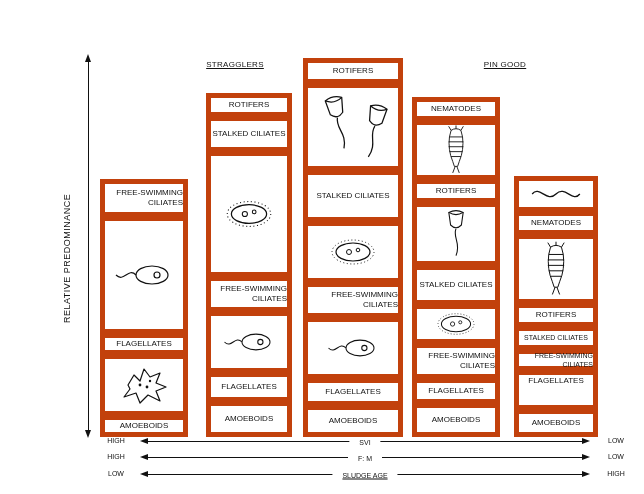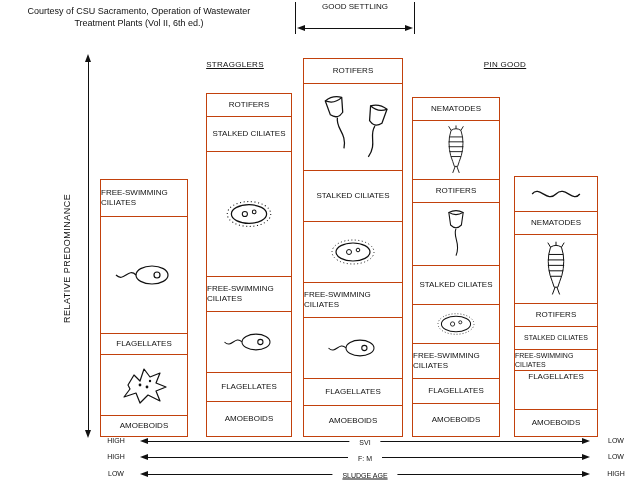--- a/index.html
+++ b/index.html
@@ -7,23 +7,23 @@
     position:relative; width:644px; height:494px; background:#ffffff;
     font-family:"Liberation Sans", sans-serif; color:#111; overflow:hidden;
   }
   .caption { position:absolute; left:6px; top:5px; width:266px; font-size:9px; line-height:1.35; text-align:center; }
   .annot { position:absolute; font-size:8px; letter-spacing:0.3px; text-align:center; }
   .underlined { text-decoration:underline; }
 
   
   .col { position:absolute; }
   .seg {
-    box-sizing:border-box; border:1px solid #c2410c; background:#fff;
+    box-sizing:border-box; border:5px solid #c2410c; background:#fff;
     display:flex; align-items:center; justify-content:center;
-    text-align:left; font-size:8px; line-height:1.3; padding:1px 0;
+    text-align:right; font-size:8px; line-height:1.3; padding:1px 0;
   }
   .seg + .seg { margin-top:-1px; }
   .seg.small { font-size:7px; }
   .org { display:block; }
 
   
   .haxis { position:absolute; height:8px; }
   .haxis .line { position:absolute; left:5px; right:5px; top:3px; border-top:1px solid #111; }
   .ah-l { position:absolute; left:0; top:0; width:0; height:0;
           border-top:3.5px solid transparent; border-bottom:3.5px solid transparent; border-right:8px solid #111; }
@@ -100,33 +100,21 @@
         <path d="M16,6 L13,1 M22,4 L22,0 M28,6 L31,1"></path>
         <path d="M14,14 L30,14 M13,20 L31,20 M13,26 L31,26 M14,32 L30,32 M16,38 L28,38"></path>
         <path d="M21,50 L18,58 M23,50 L26,58"></path>
       </g>
       <g id="sym-nematode" fill="none" stroke="#111" stroke-width="1.4">
         <path d="M4,12 C12,2 20,22 30,12 C40,2 48,22 56,12"></path>
       </g>
     </defs>
   </svg>
 
-  <div class="caption">
-    <div>Courtesy of CSU Sacramento, Operation of Wastewater</div>
-    <div>Treatment Plants (Vol II, 6th ed.)</div>
-  </div>
-
-  <div class="bracket">
-    <div class="txt">GOOD SETTLING</div>
-    <div class="haxis">
-      <span class="ah-l"></span>
-      <span class="line"></span>
-      <span class="ah-r"></span>
-    </div>
-  </div>
+
 
   <div class="annot underlined" style="left:183px; top:60px; width:104px;">STRAGGLERS</div>
   <div class="annot underlined" style="left:460px; top:60px; width:90px;">PIN GOOD</div>
 
   <div class="vaxis">
     <span class="ah-u"></span>
     <span class="vline"></span>
     <span class="ah-d"></span>
   </div>
   <div class="relpred">RELATIVE PREDOMINANCE</div>

